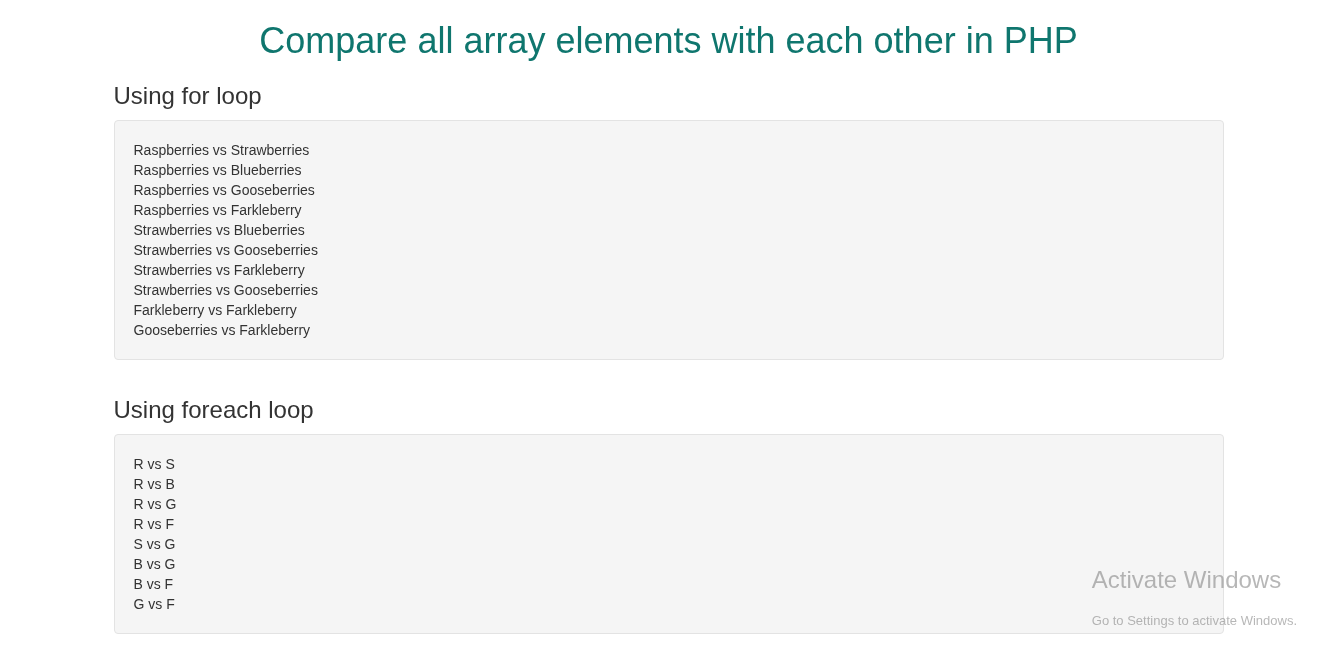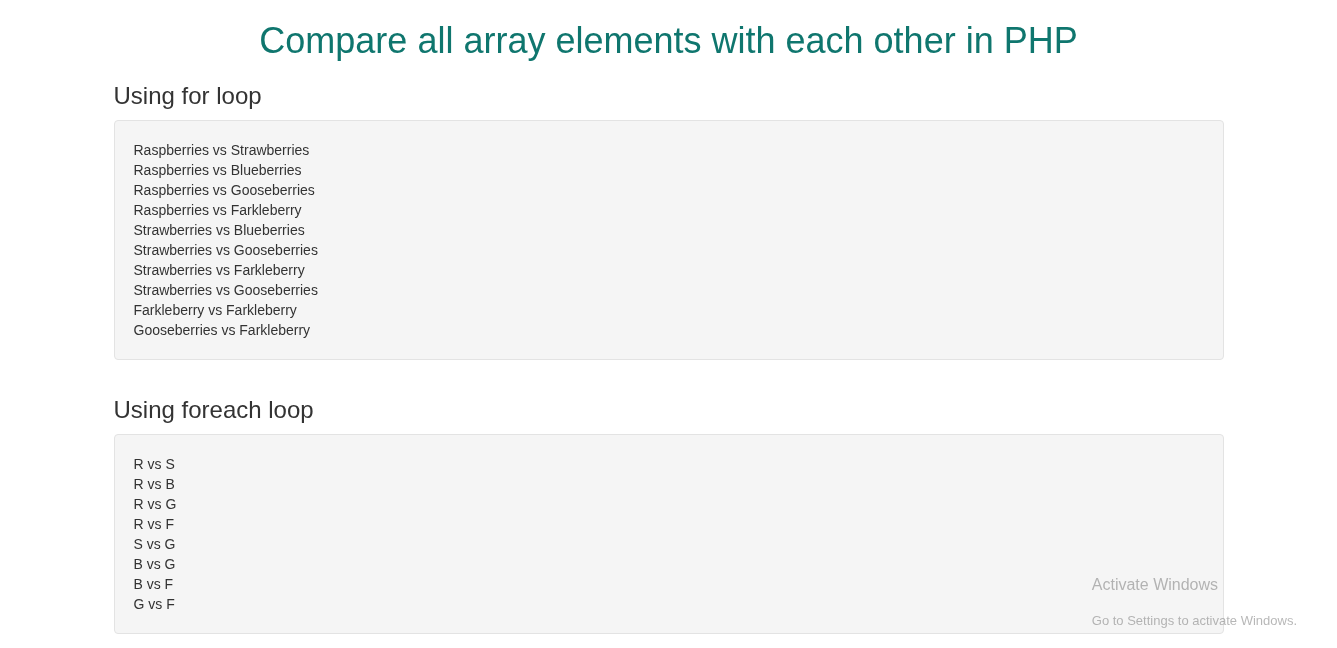--- a/index.html
+++ b/index.html
@@ -51,21 +51,21 @@
     .watermark {
       position: absolute;
       right: 40px;
       bottom: 20px;
       text-align: left;
       color: #8a8a8a;
       opacity: 0.55;
       pointer-events: none;
     }
     .watermark .wm-title {
-      font-size: 16px;
+      font-size: 24px;
       font-weight: 400;
       color: #7d7d7d;
     }
     .watermark .wm-sub {
       font-size: 13px;
       color: #7d7d7d;
       margin-top: 19px;
     }
   </style>
 </head>

